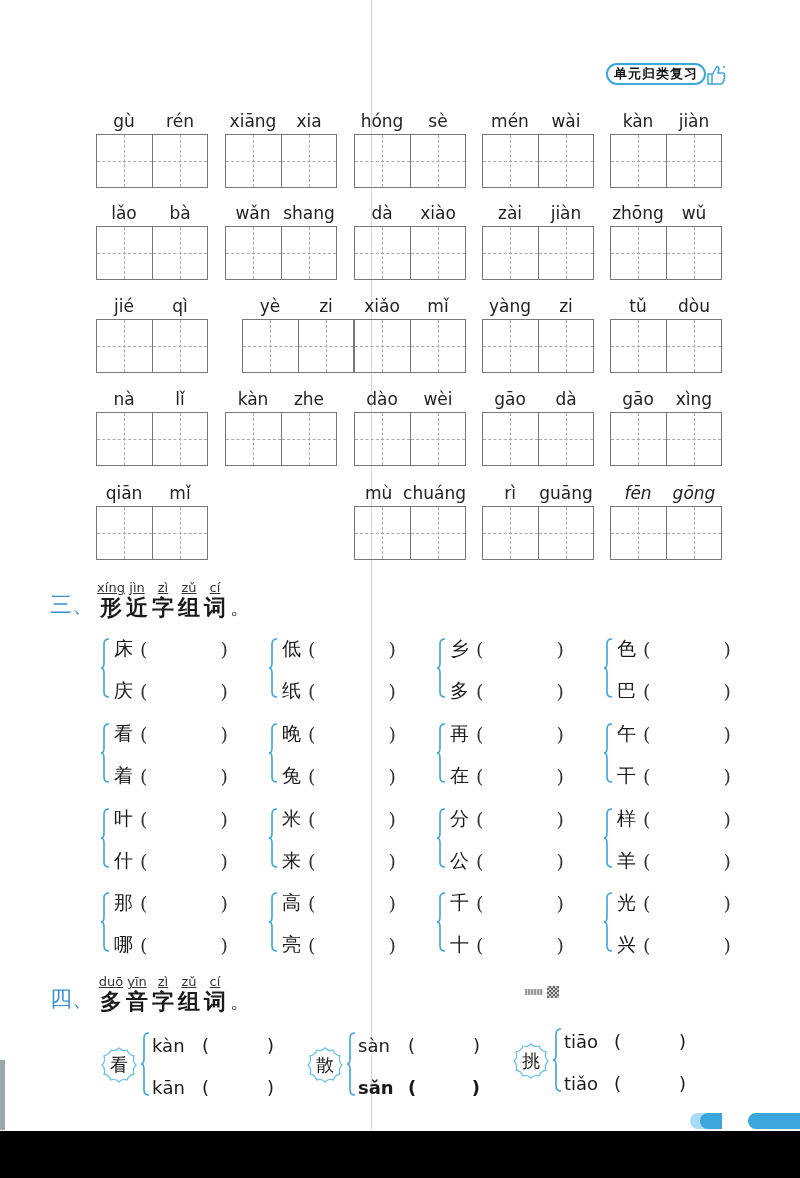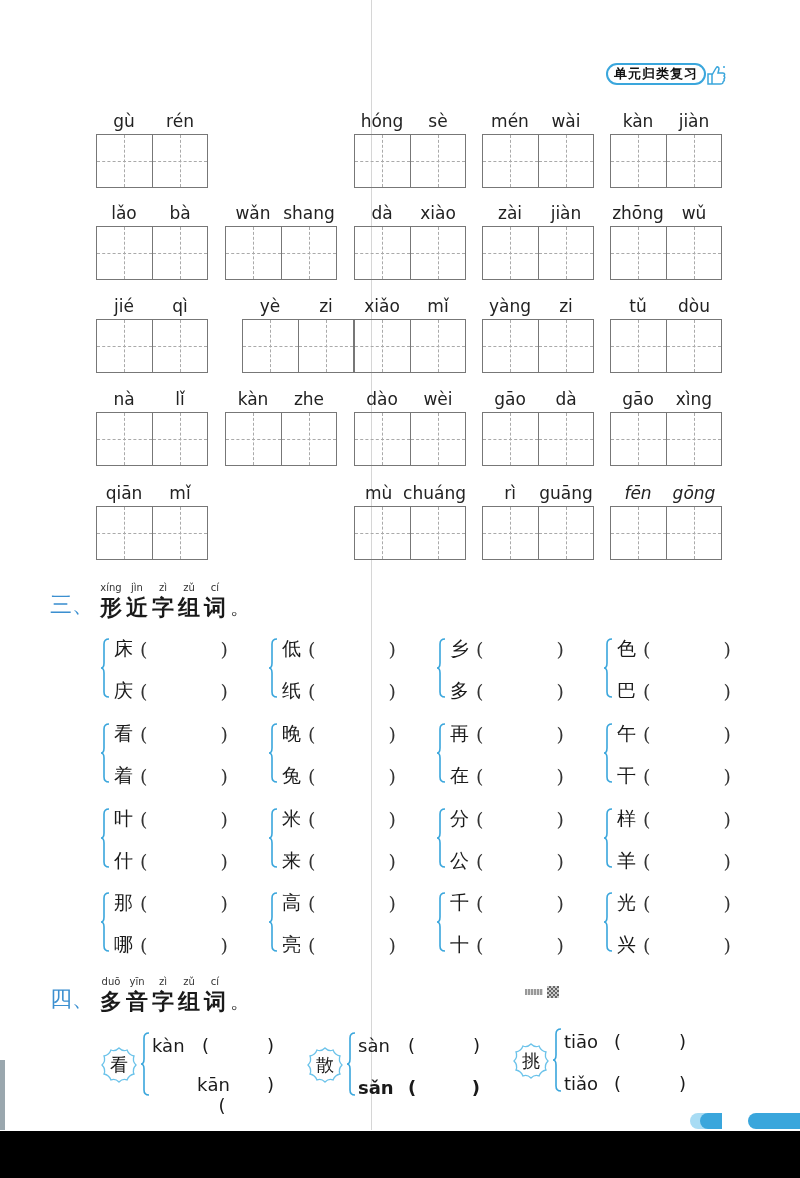--- a/index.html
+++ b/index.html
@@ -30,21 +30,21 @@
   .cell { flex:1; position:relative; border-right:1px solid #777; }
   .cell:last-child { border-right:none; }
   .cell::before { content:""; position:absolute; left:50%; top:0; bottom:0; border-left:1px dashed #aaa; }
   .cell::after { content:""; position:absolute; top:50%; left:0; right:0; border-top:1px dashed #aaa; }
 
   
   .section-title { position:absolute; left:50px; display:flex; align-items:flex-end; }
   .sec-num { color:#3b8fd0; font-size:22px; font-family:"DejaVu Serif", serif; margin-right:4px; }
   .sec-chars { display:flex; }
   .sec-char { display:flex; flex-direction:column; align-items:center; width:26px; }
-  .sec-char .cpy { font-size:10px; color:#333; line-height:12px; }
+  .sec-char .cpy { font-size:13px; color:#333; line-height:12px;text-decoration:underline; }
   .sec-char .ch { font-size:22px; font-weight:bold; font-family:"DejaVu Serif", serif; line-height:26px; }
   .sec-dot { font-size:20px; margin-left:2px; line-height:26px; }
 
   
   .sim-group { position:absolute; width:140px; height:66px; }
   .brace { position:absolute; left:0; top:2px; width:10px; height:60px; }
   .sim-item { position:absolute; left:14px; height:26px; width:126px; font-size:19px; font-family:"DejaVu Serif", serif; display:flex; align-items:center; }
   .sim-item .ch { width:26px; }
   .sim-item .paren-l { width:20px; color:#333; }
   .sim-item .paren-r { position:absolute; right:12px; color:#333; }
@@ -79,20 +79,30 @@
   <path d="M3 11 h4 v10 h-4 z M7 12 l4 -7 c1 -2 3 -1 3 1 l-1 4 h5 c2 0 2 2 1 3 c1 1 1 2 0 3 c1 1 0 2 -1 3 c0 2 -1 2 -3 2 h-8 z" fill="none" stroke="#3aa6dc" stroke-width="1.5"></path>
   <circle cx="19" cy="4" r="1" fill="#3aa6dc"></circle>
 </svg>
 
 <div class="grid-area" id="grid-area">
     <div class="grid-row" style="top: 0px;">
       <div class="word" style="left: 0px;">
         <div class="py-line">
           <span class="py">gù</span>
           <span class="py">rén</span>
+        </div>
+        <div class="tian">
+          <div class="cell"></div>
+          <div class="cell"></div>
+        </div>
+      </div>
+      <div class="word" style="left: 129px;">
+        <div class="py-line">
+          <span class="py">xiāng</span>
+          <span class="py">xia</span>
         </div>
         <div class="tian">
           <div class="cell"></div>
           <div class="cell"></div>
         </div>
       </div>
       <div class="word" style="left: 258px;">
         <div class="py-line">
           <span class="py">hóng</span>
           <span class="py">sè</span>
@@ -629,21 +639,21 @@
       </svg>
       <span class="flower-ch">看</span>
       <span class="poly-brace"><svg viewBox="0 0 10 64" width="10" height="64" preserveAspectRatio="none">
           <path d="M9 1 Q4 1 4 6 L4 27 Q4 32 1 32 Q4 32 4 37 L4 58 Q4 63 9 63" fill="none" stroke="#3aa6dc" stroke-width="1.6"></path>
         </svg></span>
       <div class="poly-item" style="top: 2px;">
         <span class="pp">kàn</span>
         <span>(</span>
         <span class="pr">)</span>
       </div>
-      <div class="poly-item" style="top: 44px; flex-direction: column;">
+      <div class="poly-item" style="top: 44px;">
         <span class="pp">kān</span>
         <span>(</span>
         <span class="pr">)</span>
       </div>
     </div>
     <div class="poly-group" style="left: 306px; top: 1030px;">
       <svg class="flower" viewBox="0 0 38 38">
         <path d="M19 2 Q23 6 27 4 Q29 9 34 10 Q32 15 36 19 Q32 23 34 28 Q29 29 27 34 Q23 32 19 36 Q15 32 11 34 Q9 29 4 28 Q6 23 2 19 Q6 15 4 10 Q9 9 11 4 Q15 6 19 2 Z" fill="#fff" stroke="#6cc3ea" stroke-width="1.3"></path>
       </svg>
       <span class="flower-ch">散</span>

